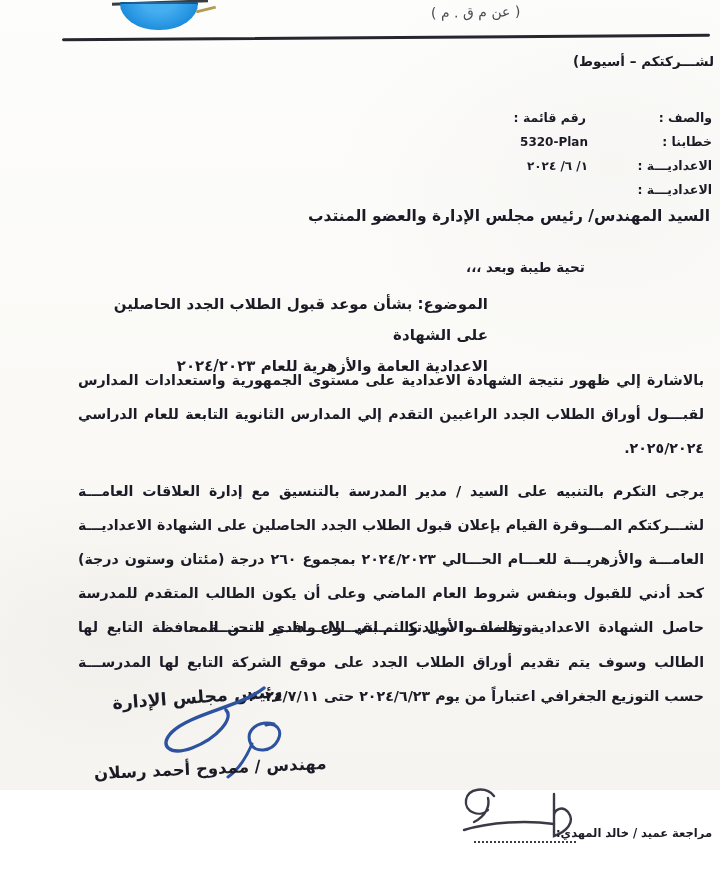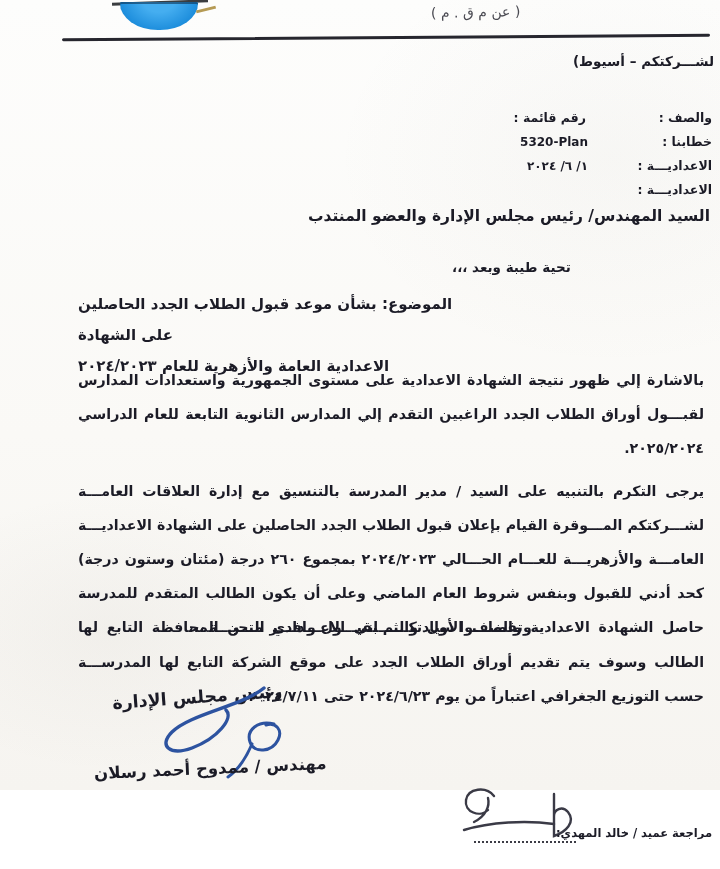--- a/index.html
+++ b/index.html
@@ -36,22 +36,22 @@
   .companies .l2{text-align:right;}
 
   .meta{top:106px;left:408px;width:304px;direction:rtl;font-size:12.5px;line-height:24px;}
   .meta .row{display:flex;align-items:baseline;}
   .meta .lbl{display:inline-block;min-width:92px;}
   .meta .val{margin-right:32px;font-size:12px;}
   .meta .val-en{direction:ltr;font-family:"DejaVu Sans",sans-serif;}
   .meta .extra{margin-right:34px;}
 
   .addressee{top:207px;right:10px;font-size:15.5px;}
-  .greeting{top:259px;left:452px;font-size:13.5px;}
-  .subject{top:289px;left:78px;width:410px;text-align:left;font-size:15px;line-height:31px;}
+  .greeting{top:259px;left:466px;font-size:13.5px;}
+  .subject{top:289px;left:78px;width:410px;text-align:right;font-size:15px;line-height:31px;}
 
   .body-block{top:355px;left:70px;width:642px;font-size:14.2px;line-height:34.2px;
     text-align:justify;direction:rtl;}
   .body-block p{margin:8px;}
   .closing{top:619px;left:178px;width:364px;text-align:center;font-size:14.2px;}
 
   .sig-title{top:687px;left:112px;font-size:17.5px;transform:rotate(-4deg);}
   .sig-svg{top:684px;left:146px;}
   .sig-name{top:759px;left:94px;font-size:16.5px;transform:rotate(-2.5deg);}
 

